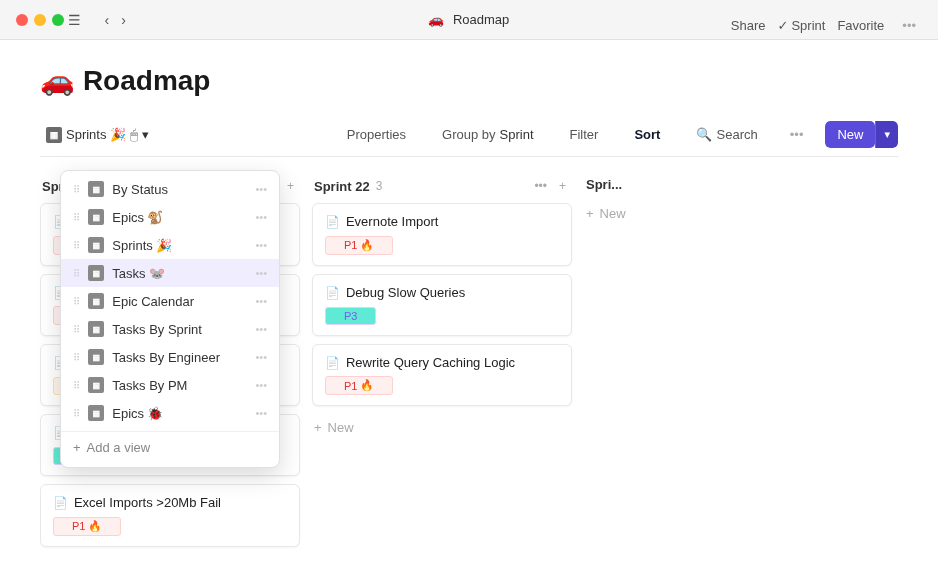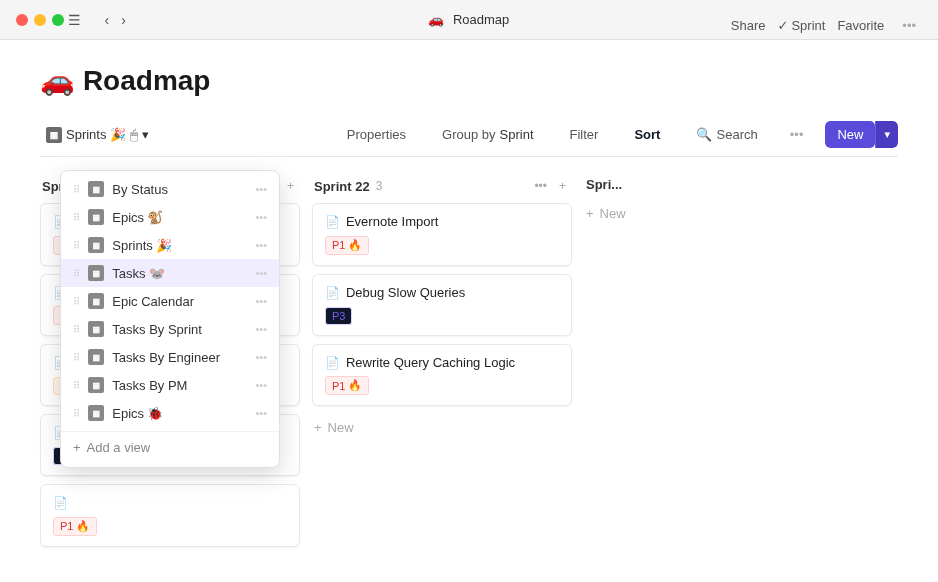--- a/index.html
+++ b/index.html
@@ -270,36 +270,36 @@
       color: #aaa;
       font-size: 12px;
       margin-top: 1px;
       flex-shrink: 0;
     }
     .priority-badge {
       display: inline-flex;
       align-items: center;
       gap: 3px;
       font-size: 11px;
-      padding: 2px 6px;
+      padding: 2px 18px;
       border-radius: 3px;
       font-weight: 500;
     }
     .priority-p1 {
       background: #fff0f0;
       color: #e03030;
       border: 1px solid #ffd0d0;
     }
     .priority-p2 {
       background: #fff4e8;
       color: #d07020;
       border: 1px solid #fde0b0;
     }
     .priority-p3 {
-      background: #0f172a;
+      background: #5eead4;
       color: #7b5cf0;
       border: 1px solid #e0d0ff;
       align-items: center;
     }
     .new-task-row {
       display: flex;
       align-items: center;
       gap: 6px;
       color: #aaa;
       font-size: 13px;
@@ -483,20 +483,21 @@
           <span>Trello Import</span>
         </div>
         <span class="priority-badge priority-p3">
           <span>P3</span>
         </span>
       </div>
 
       <div class="task-card">
         <div class="task-title">
           <span class="task-icon">📄</span>
+          <span>Excel Imports &gt;20Mb Fail</span>
         </div>
         <span class="priority-badge priority-p1">
           <span>P1</span>
           <span>🔥</span>
         </span>
       </div>
     </div>
 
     <div class="kanban-col">
       <div class="col-header">

